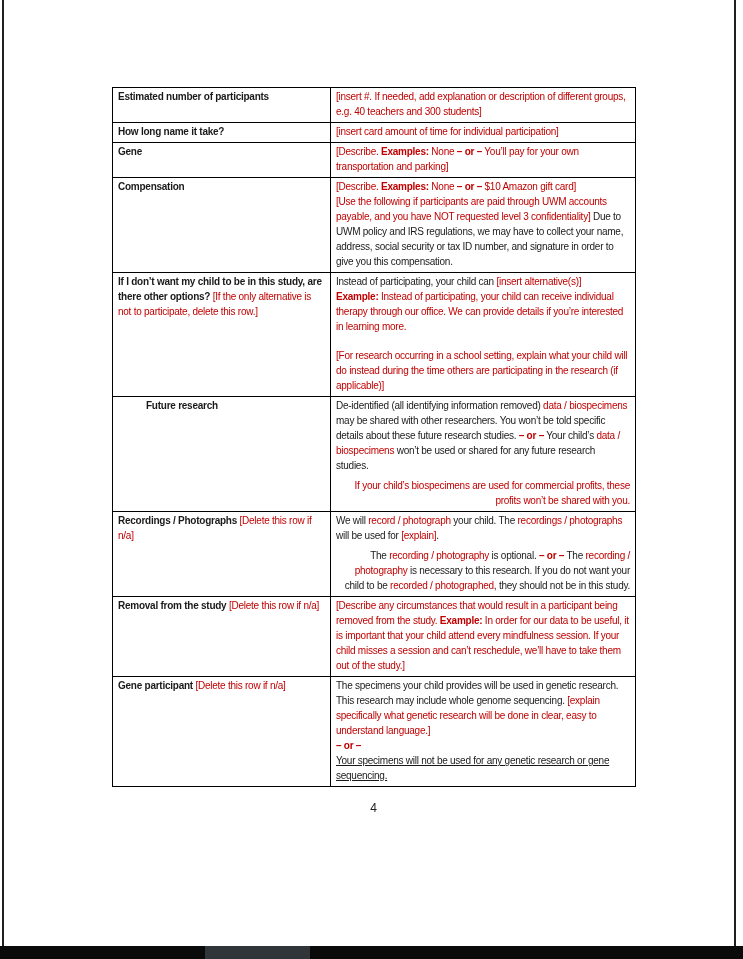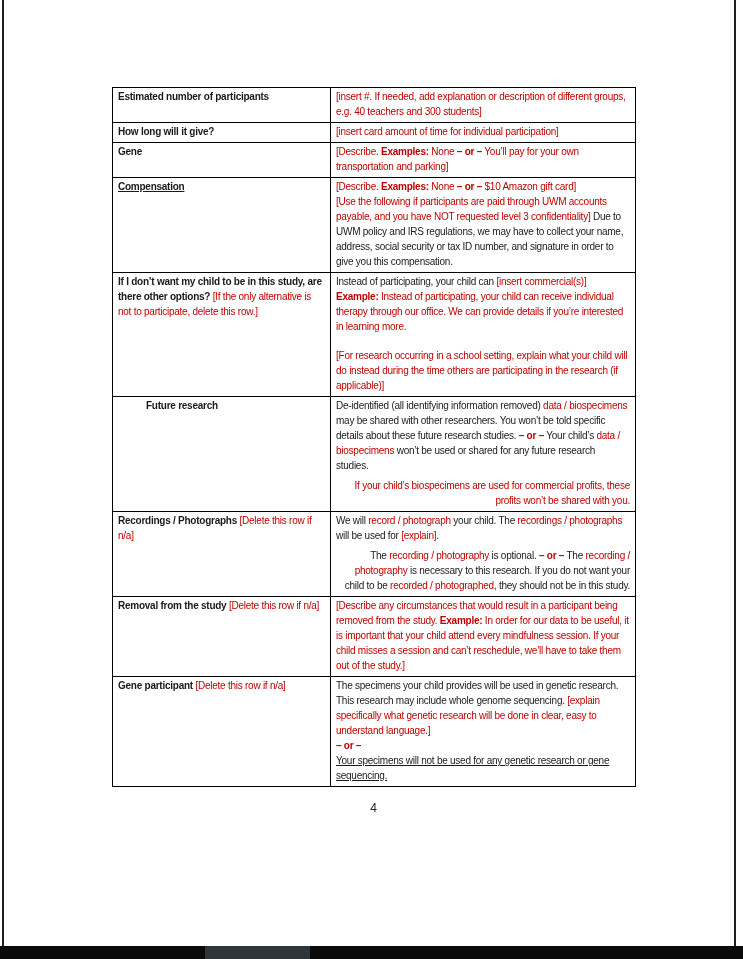--- a/index.html
+++ b/index.html
@@ -42,49 +42,49 @@
           <tr>
             <td class="cell">
               <div class="para"><span style="color: rgb(26, 26, 26); font-weight: bold;">Estimated number of participants</span></div>
             </td>
             <td class="cell">
               <div class="para"><span style="color: rgb(192, 0, 0);">[insert #. If needed, add explanation or description of different groups, e.g. 40 teachers and 300 students]</span></div>
             </td>
           </tr>
           <tr>
             <td class="cell">
-              <div class="para"><span style="color: rgb(26, 26, 26); font-weight: bold;">How long will it give?</span></div>
+              <div class="para"><span style="color: rgb(26, 26, 26); font-weight: bold;">How long name it take?</span></div>
             </td>
             <td class="cell">
               <div class="para"><span style="color: rgb(192, 0, 0);">[insert card amount of time for individual participation]</span></div>
             </td>
           </tr>
           <tr>
             <td class="cell">
               <div class="para"><span style="color: rgb(26, 26, 26); font-weight: bold;">Gene</span></div>
             </td>
             <td class="cell">
               <div class="para"><span style="color: rgb(192, 0, 0);">[Describe. </span><span style="color: rgb(192, 0, 0); font-weight: bold;">Examples:</span><span style="color: rgb(192, 0, 0);"> None  </span><span style="color: rgb(192, 0, 0); font-weight: bold;">– or –</span><span style="color: rgb(192, 0, 0);"> You’ll pay for your own transportation and parking]</span></div>
             </td>
           </tr>
           <tr>
             <td class="cell">
-              <div class="para"><span style="color: rgb(26, 26, 26); font-weight: bold; text-decoration: underline;">Compensation</span></div>
+              <div class="para"><span style="color: rgb(26, 26, 26); font-weight: bold;">Compensation</span></div>
             </td>
             <td class="cell">
               <div class="para"><span style="color: rgb(192, 0, 0);">[Describe. </span><span style="color: rgb(192, 0, 0); font-weight: bold;">Examples:</span><span style="color: rgb(192, 0, 0);"> None </span><span style="color: rgb(192, 0, 0); font-weight: bold;">– or –</span><span style="color: rgb(192, 0, 0);"> $10 Amazon gift card]</span></div>
               <div class="para"><span style="color: rgb(192, 0, 0);">[Use the following if participants are paid through UWM accounts payable, and you have NOT requested level 3 confidentiality]</span><span style="color: rgb(26, 26, 26);"> Due to UWM policy and IRS regulations, we may have to collect your name, address, social security or tax ID number, and signature in order to give you this compensation.</span></div>
             </td>
           </tr>
           <tr>
             <td class="cell">
               <div class="para"><span style="color: rgb(26, 26, 26); font-weight: bold;">If I don’t want my child to be in this study, are there other options? </span><span style="color: rgb(192, 0, 0);">[If the only alternative is not to participate, delete this row.]</span></div>
             </td>
             <td class="cell">
-              <div class="para"><span style="color: rgb(26, 26, 26);">Instead of participating, your child can </span><span style="color: rgb(192, 0, 0);">[insert commercial(s)]</span></div>
+              <div class="para"><span style="color: rgb(26, 26, 26);">Instead of participating, your child can </span><span style="color: rgb(192, 0, 0);">[insert alternative(s)]</span></div>
               <div class="para"><span style="color: rgb(192, 0, 0); font-weight: bold;">Example:</span><span style="color: rgb(192, 0, 0);"> Instead of participating, your child can receive individual therapy through our office. We can provide details if you’re interested in learning more.</span></div>
               <div class="para sp-line"><span style="color: rgb(192, 0, 0);">[For research occurring in a school setting, explain what your child will do instead during the time others are participating in the research (if applicable)]</span></div>
             </td>
           </tr>
           <tr>
             <td class="cell">
               <div class="para"><span style="color: rgb(26, 26, 26); font-weight: bold; margin-left: 28px;">Future research</span></div>
             </td>
             <td class="cell">
               <div class="para"><span style="color: rgb(26, 26, 26);">De-identified (all identifying information removed) </span><span style="color: rgb(192, 0, 0);">data / biospecimens</span><span style="color: rgb(26, 26, 26);"> may be shared with other researchers. You won’t be told specific details about these future research studies. </span><span style="color: rgb(192, 0, 0); font-weight: bold;">– or –</span><span style="color: rgb(26, 26, 26);"> Your child’s </span><span style="color: rgb(192, 0, 0);">data / biospecimens</span><span style="color: rgb(26, 26, 26);"> won’t be used or shared for any future research studies.</span></div>

